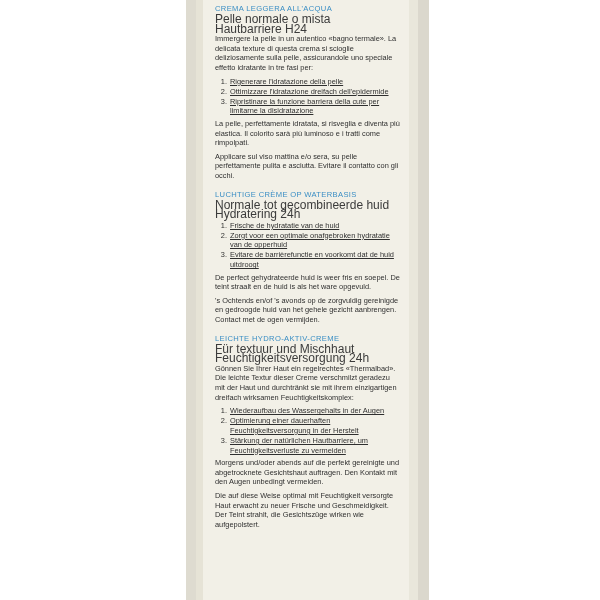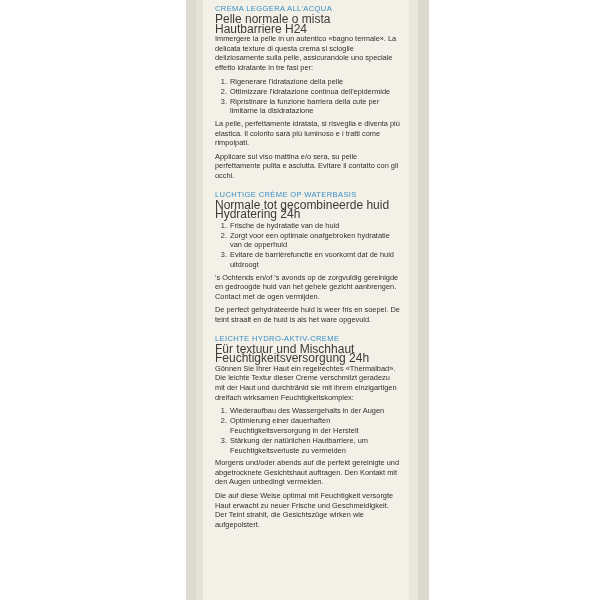--- a/index.html
+++ b/index.html
@@ -96,20 +96,21 @@
   ol.numlist {
     margin: 1px 0 3px 0;
     padding-left: 14px;
     color: #2f2f2f;
     font-size: 7.4px;
     line-height: 9.6px;
   }
   ol.numlist li {
     margin: 0 0 0.5px 0;
     padding-left: 1px;
+    text-decoration: underline;
   }
 </style>
 </head>
 <body>
 
 <div class="page">
 
   <div class="shadow-left"></div>
   <div class="shadow-right"></div>
   <div class="panel"></div>
@@ -118,38 +119,38 @@
 
   <div class="content">
 
     <div class="block">
       <p class="heading">CREMA LEGGERA ALL'ACQUA</p>
       <p class="subline">Pelle normale o mista</p>
       <p class="subline">Hautbarriere H24</p>
       <p class="para">Immergere la pelle in un autentico «bagno termale». La delicata texture di questa crema si scioglie deliziosamente sulla pelle, assicurandole uno speciale effetto idratante in tre fasi per:</p>
       <ol class="numlist">
         <li>Rigenerare l'idratazione della pelle</li>
-        <li>Ottimizzare l'idratazione continua dell'epidermide</li>
+        <li>Ottimizzare l'idratazione dreifach dell'epidermide</li>
         <li>Ripristinare la funzione barriera della cute per limitarne la disidratazione</li>
       </ol>
       <p class="para">La pelle, perfettamente idratata, si risveglia e diventa più elastica. Il colorito sarà più luminoso e i tratti come rimpolpati.</p>
       <p class="para">Applicare sul viso mattina e/o sera, su pelle perfettamente pulita e asciutta. Evitare il contatto con gli occhi.</p>
     </div>
 
     <div class="block">
       <p class="heading">LUCHTIGE CRÈME OP WATERBASIS</p>
       <p class="subline">Normale tot gecombineerde huid</p>
       <p class="subline">Hydratering 24h</p>
       <ol class="numlist">
         <li>Frische de hydratatie van de huid</li>
         <li>Zorgt voor een optimale onafgebroken hydratatie van de opperhuid</li>
         <li>Evitare de barrièrefunctie en voorkomt dat de huid uitdroogt</li>
       </ol>
+      <p class="para">De perfect gehydrateerde huid is weer fris en soepel. De teint straalt en de huid is als het ware opgevuld.</p>
       <p class="para">'s Ochtends en/of 's avonds op de zorgvuldig gereinigde en gedroogde huid van het gehele gezicht aanbrengen. Contact met de ogen vermijden.</p>
-      <p class="para">De perfect gehydrateerde huid is weer fris en soepel. De teint straalt en de huid is als het ware opgevuld.</p>
     </div>
 
     <div class="block">
       <p class="heading">LEICHTE HYDRO-AKTIV-CREME</p>
       <p class="subline">Für textuur und Mischhaut</p>
       <p class="subline">Feuchtigkeitsversorgung 24h</p>
       <p class="para">Gönnen Sie Ihrer Haut ein regelrechtes «Thermalbad». Die leichte Textur dieser Creme verschmilzt geradezu mit der Haut und durchtränkt sie mit ihrem einzigartigen dreifach wirksamen Feuchtigkeitskomplex:</p>
       <ol class="numlist">
         <li>Wiederaufbau des Wassergehalts in der Augen</li>
         <li>Optimierung einer dauerhaften Feuchtigkeitsversorgung in der Herstelt</li>

